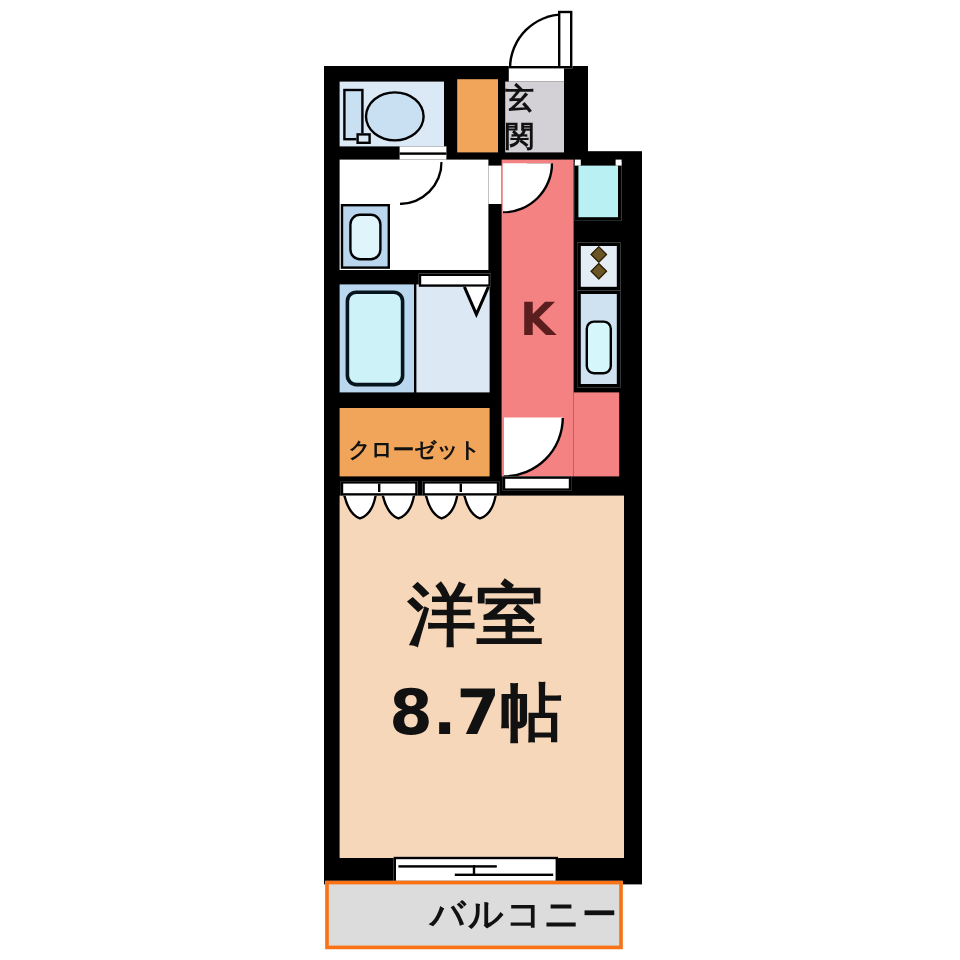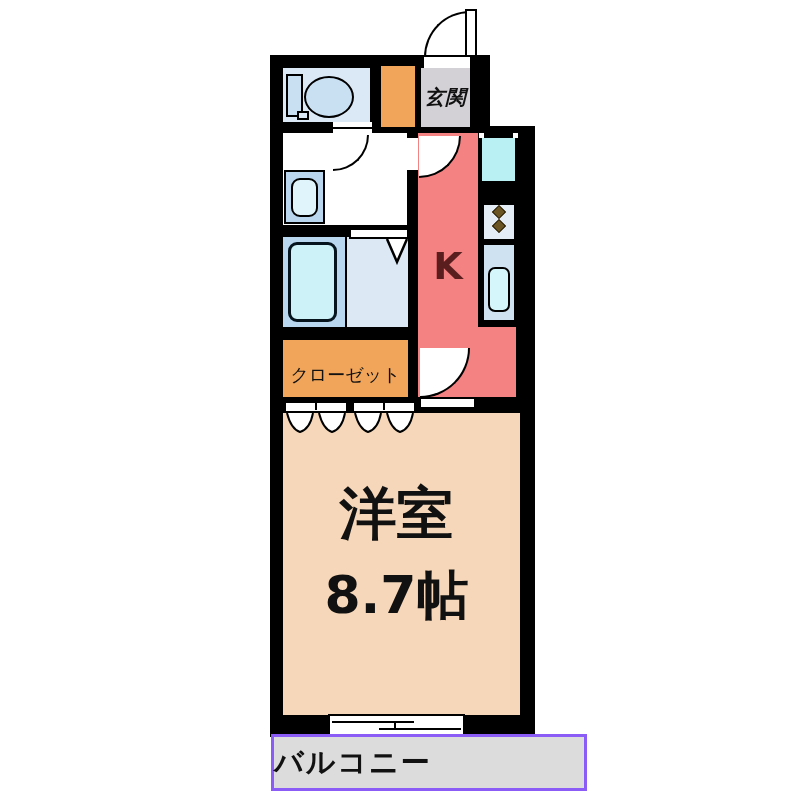--- a/index.html
+++ b/index.html
@@ -10,37 +10,37 @@
   
   .wall{background:#000;}
   #wall-a{left:270px;top:55px;width:220px;height:682px;}
   #wall-b{left:475px;top:126px;width:60px;height:611px;}
 
   
   #toilet-room{left:283px;top:68px;width:87px;height:54px;background:#dbe9f7;}
   #orange-block{left:381px;top:66px;width:34px;height:61px;background:#f0a55a;}
   #genkan{left:421px;top:68px;width:49px;height:59px;background:#d4d1d6;
           display:flex;align-items:center;justify-content:center;}
-  #genkan .lbl{font-size:20px;font-weight:bold;letter-spacing:1px;font-style:italic;}
+  #genkan .lbl{font-size:24px;font-weight:bold;letter-spacing:1px;}
   #washroom{left:283px;top:133px;width:124px;height:92px;background:#fff;}
   #tub-room{left:283px;top:237px;width:62px;height:90px;background:#b9d8f0;}
   #shower-room{left:347px;top:237px;width:61px;height:90px;background:#dce8f4;}
   #kitchen-1{left:418px;top:133px;width:60px;height:264px;background:#f48282;}
   #kitchen-2{left:478px;top:327px;width:38px;height:70px;background:#f48282;}
   #kitchen-label{left:418px;top:244px;width:60px;text-align:center;
                  font-size:38px;font-weight:bold;color:#5b1e1e;}
   #closet{left:283px;top:340px;width:125px;height:57px;background:#f0a55a;
           display:flex;align-items:center;justify-content:center;}
-  #closet .lbl{font-size:18px;font-weight:normal;margin-top:12px;}
+  #closet .lbl{font-size:18px;font-weight:bold;margin-top:12px;}
   #main-room{left:283px;top:413px;width:237px;height:302px;background:#f6d7b9;}
   #main-room-label{left:283px;top:478px;width:227px;text-align:center;line-height:1.25;}
   #main-room-label .name{font-size:57px;font-weight:bold;}
   #main-room-label .size{font-size:52px;font-weight:bold;margin-top:14px;}
-  #balcony{left:271px;top:734px;width:316px;height:57px;background:#dcdcdc;
-           border:3px solid #8b5cf6;display:flex;align-items:center;justify-content:flex-start;}
+  #balcony{left:271px;top:734px;width:248px;height:57px;background:#dcdcdc;
+           border:3px solid #f97316;display:flex;align-items:center;justify-content:flex-end;}
   #balcony .lbl{font-size:29px;font-weight:bold;letter-spacing:2px;}
 
   
   .gap{background:#fff;}
   #toilet-door-gap{left:333px;top:122px;width:39px;height:11px;}
   #toilet-door-gap i{position:absolute;left:0;top:5px;width:100%;height:2px;background:#000;display:block;}
   #hall-gap{left:407px;top:138px;width:11px;height:32px;}
   #entry-threshold{left:424px;top:55px;width:46px;height:13px;background:#fff;border-top:2px solid #000;}
   #entrance-door-arc{left:424px;top:11px;width:46px;height:46px;
       border-top-left-radius:100% 100%;border-top:2px solid #000;border-left:2px solid #000;}

